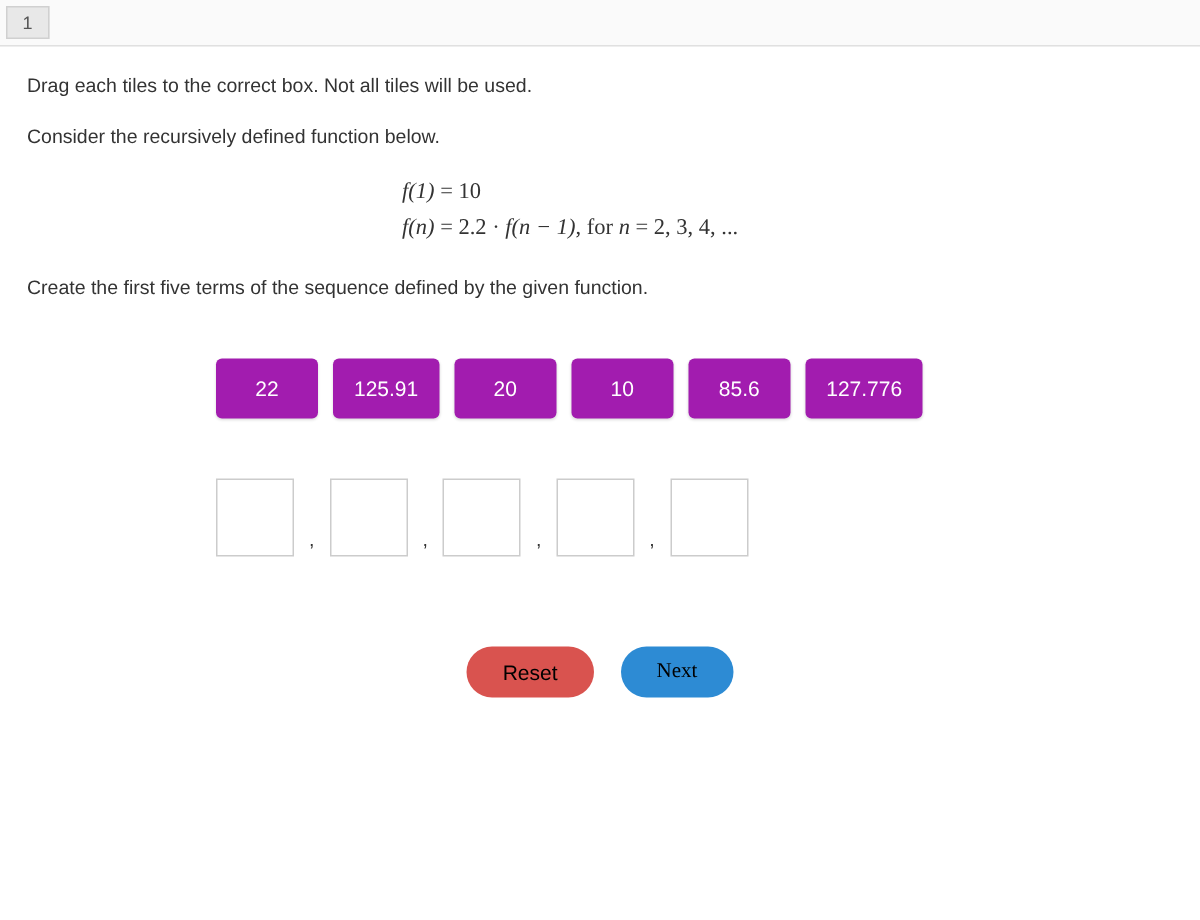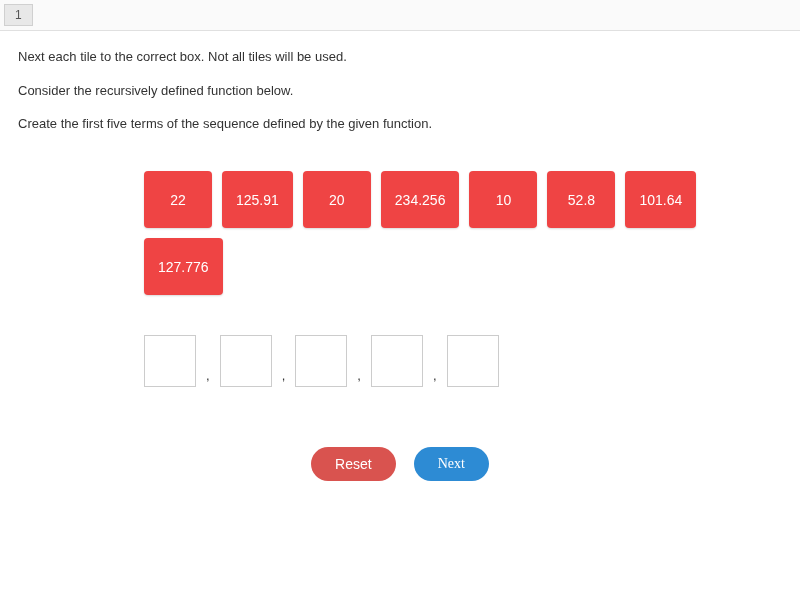--- a/index.html
+++ b/index.html
@@ -61,25 +61,25 @@
     }
     .tiles-container {
       padding-left: 126px;
       padding-right: 40px;
       display: flex;
       flex-wrap: wrap;
       gap: 10px;
       margin-bottom: 40px;
     }
     .tile {
-      background: #ef4444;
+      background: #a21caf;
       color: #fff;
       border-radius: 4px;
       min-width: 68px;
-      height: 57px;
+      height: 40px;
       display: flex;
       align-items: center;
       justify-content: center;
       font-size: 14px;
       padding: 0 14px;
       cursor: grab;
       box-shadow: 0 1px 2px rgba(0,0,0,0.15);
     }
     .drop-row {
       padding-left: 126px;
@@ -104,56 +104,62 @@
     .button-row {
       display: flex;
       justify-content: center;
       gap: 18px;
     }
     .btn {
       border: none;
       border-radius: 18px;
       padding: 9px 24px;
       font-size: 14px;
-      color: #ffffff;
+      color: #000000;
       cursor: pointer;
     }
     .btn-reset {
       background: #d9534f;
     }
     .btn-next {
       background: #2d8bd4;
       font-family: Liberation Serif, serif;
     }
   </style>
 </head>
 <body>
 
 <div class="question-bar">
   <span class="question-number">1</span>
 </div>
 
 <div class="content">
 
   <div class="instructions">
-    <p class="prompt-line">Next each tile to the correct box. Not all tiles will be used.</p>
+    <p class="prompt-line">Drag each tiles to the correct box. Not all tiles will be used.</p>
     <p class="prompt-line">Consider the recursively defined function below.</p>
   </div>
 
+  <div class="math-block">
+    <span class="math-line">
+      <span class="math-italic">f(1)</span><span> = </span><span>10</span>
+    </span>
+    <span class="math-line">
+      <span class="math-italic">f(n)</span><span> = </span><span>2.2 · </span><span class="math-italic">f(n − 1)</span><span>, for </span><span class="math-italic">n</span><span> = 2, 3, 4, ...</span>
+    </span>
+  </div>
 
   <p class="subprompt">Create the first five terms of the sequence defined by the given function.</p>
 
   <div class="tiles-container">
     <div class="tile">22</div>
     <div class="tile">125.91</div>
     <div class="tile">20</div>
-    <div class="tile">234.256</div>
     <div class="tile">10</div>
-    <div class="tile">52.8</div>
-    <div class="tile">101.64</div>
+    <div class="tile">85.6</div>
     <div class="tile">127.776</div>
   </div>
 
   <div class="drop-row">
     <div class="drop-slot"></div>
     <span class="comma">,</span>
     <div class="drop-slot"></div>
     <span class="comma">,</span>
     <div class="drop-slot"></div>
     <span class="comma">,</span>

